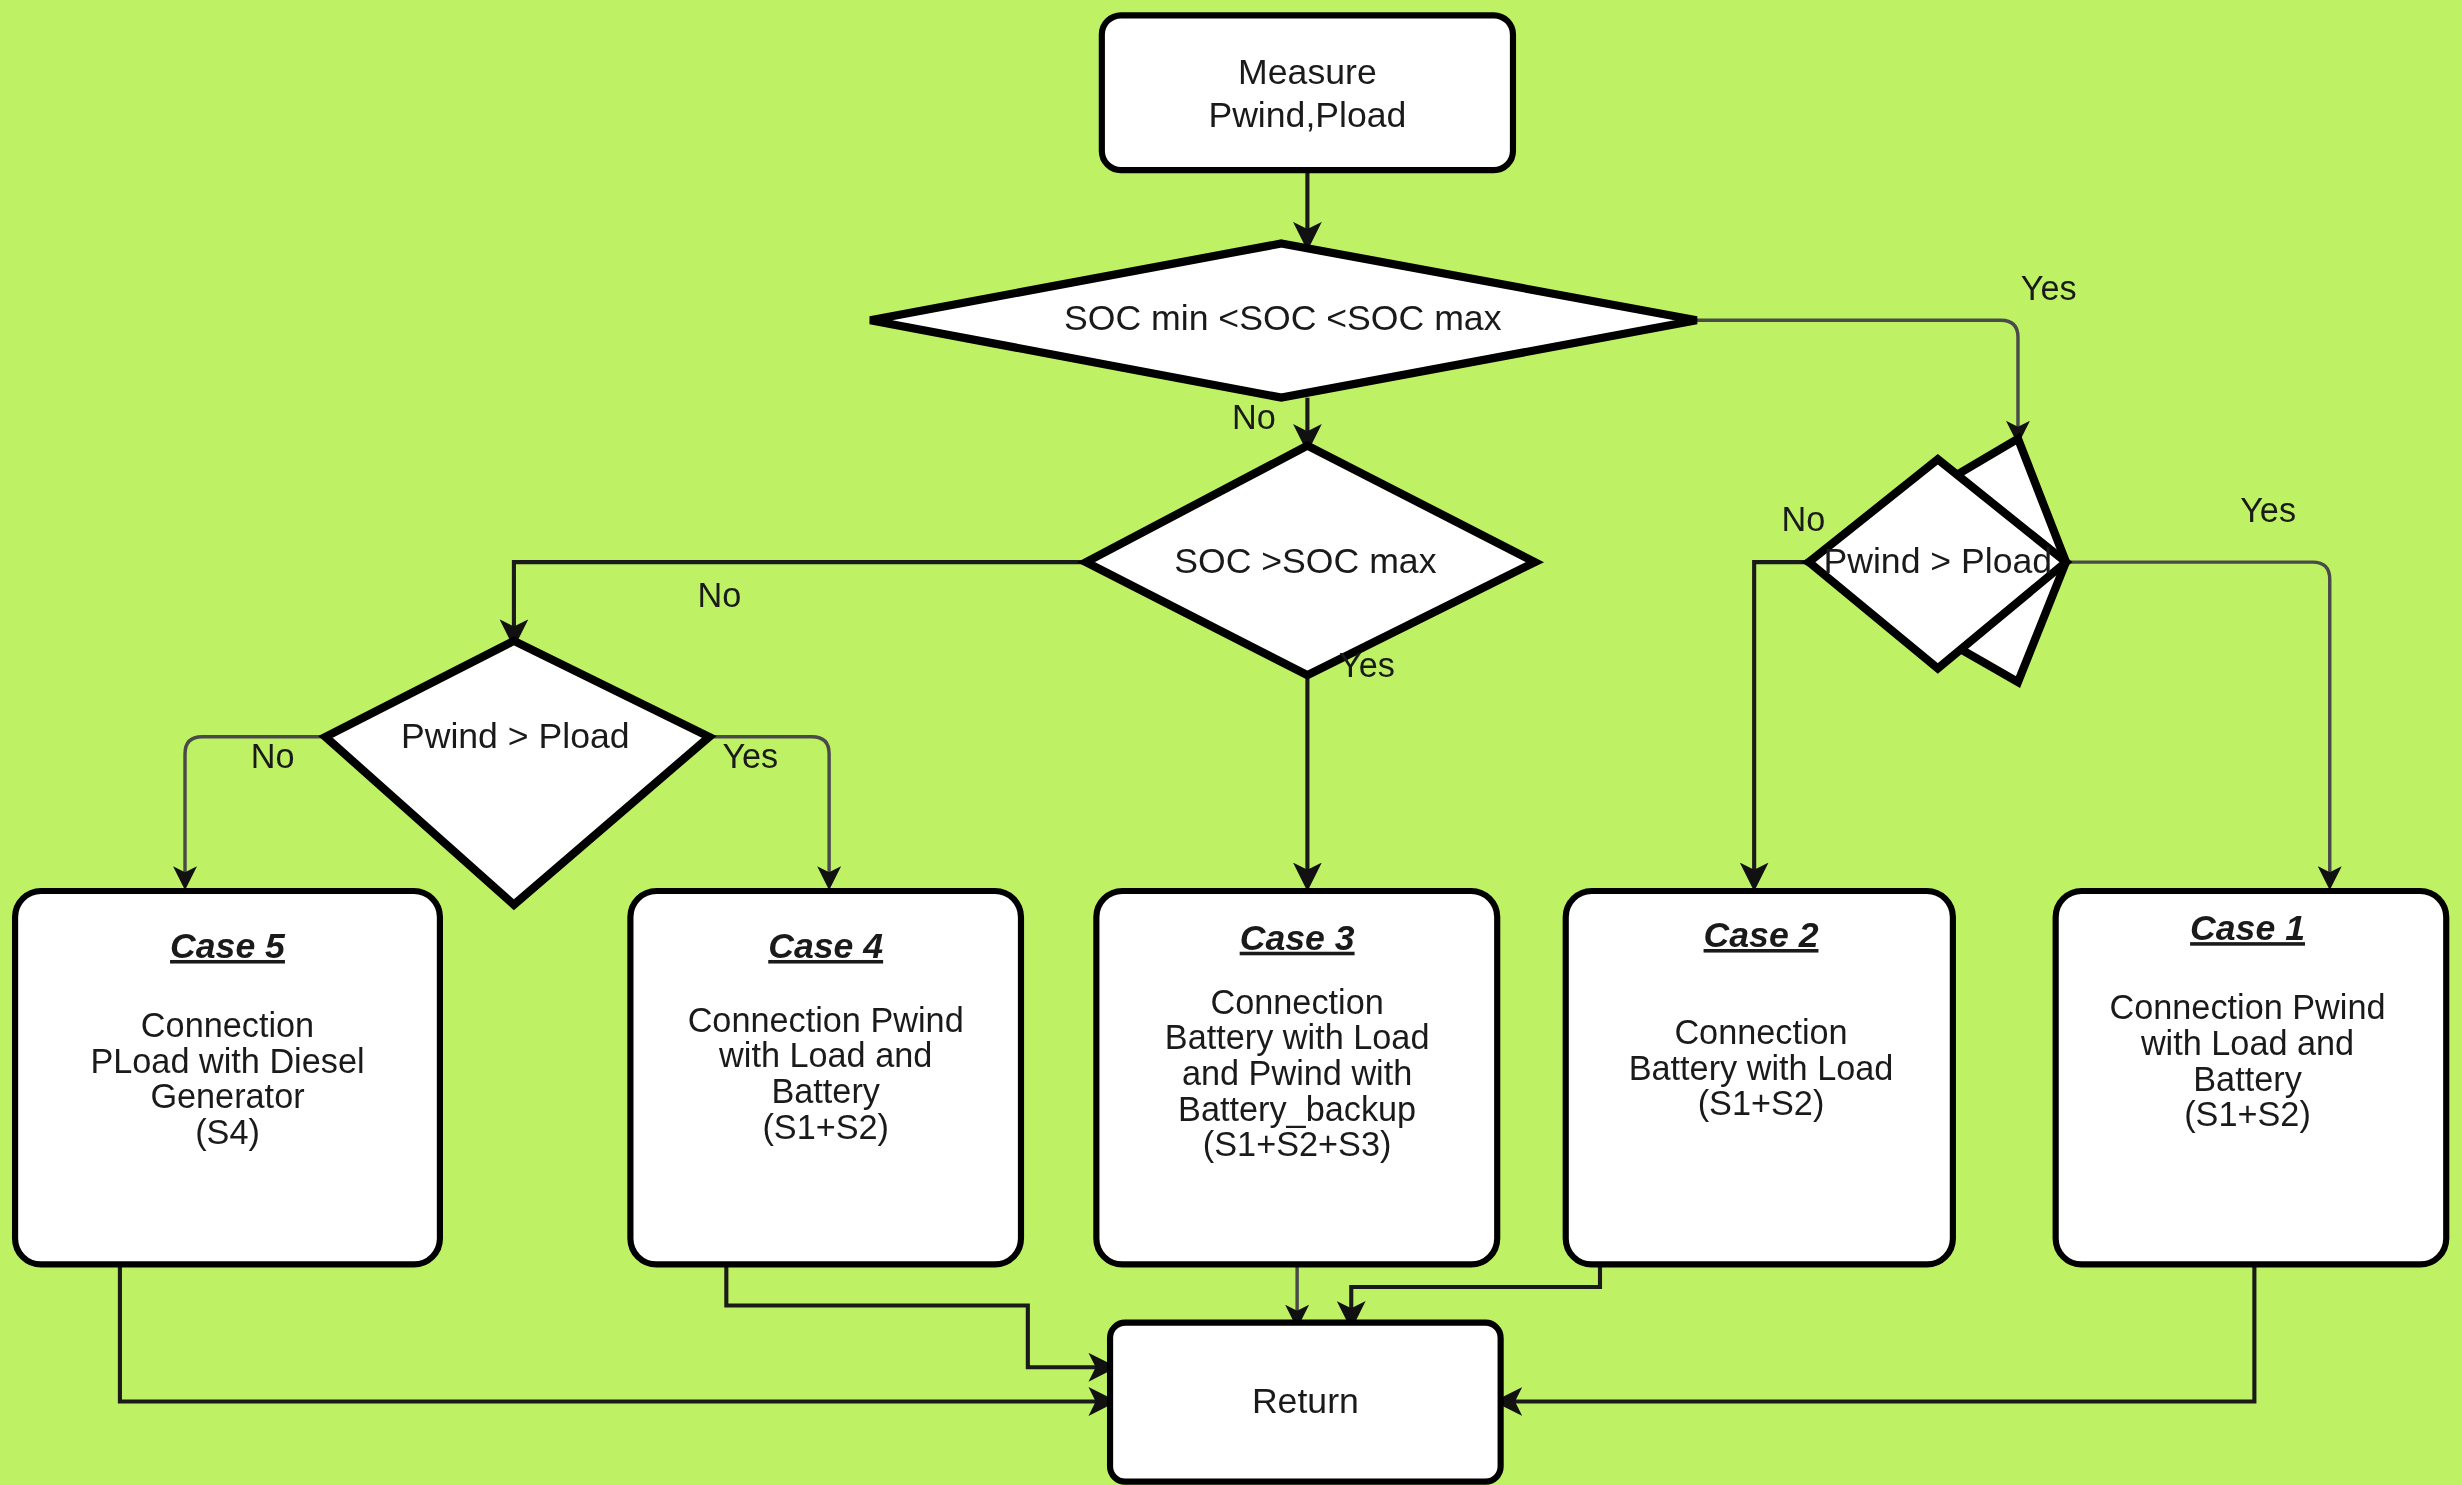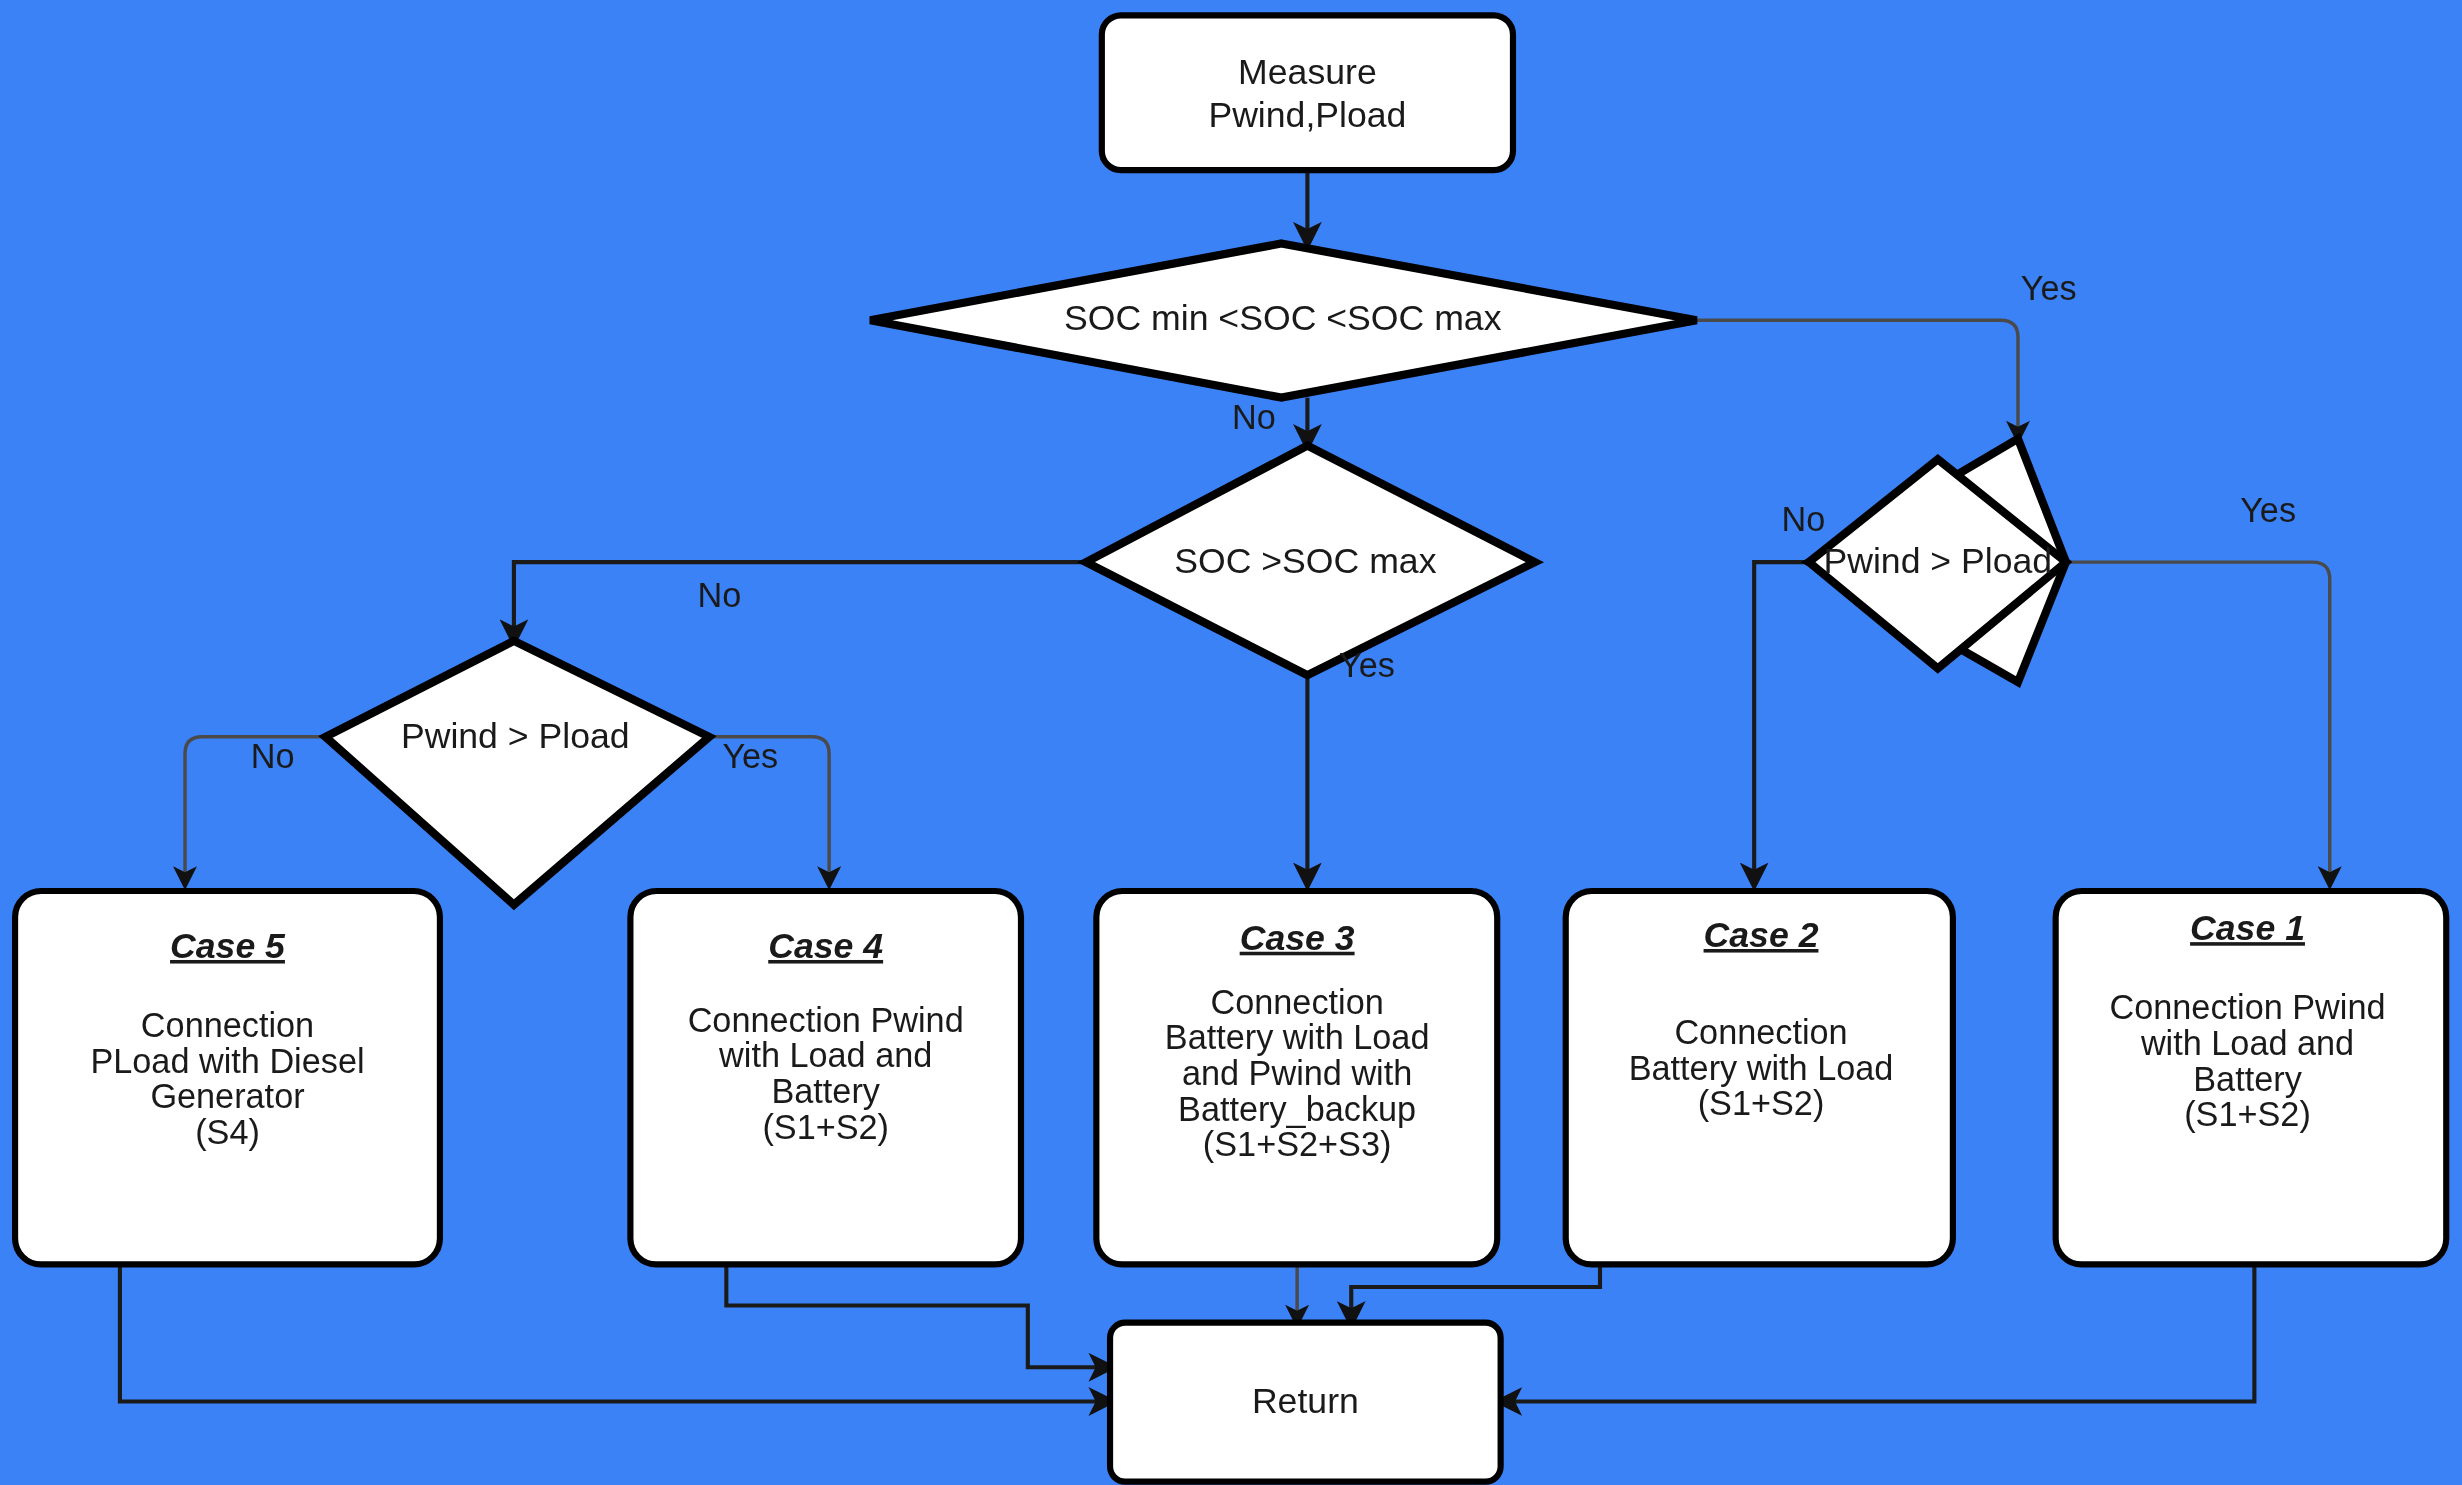--- a/index.html
+++ b/index.html
@@ -1,20 +1,20 @@
 <!DOCTYPE html>
 <html style="font-size:11px"><head>
 <meta charset="utf-8">
 <style>
   html,body{margin:0;padding:0;background:#ffffff;}
   body{
     font-family:"Liberation Sans","DejaVu Sans",sans-serif;
     width:2462px;height:1486px;overflow:hidden;
   }
-  #flow-root{position:relative;width:2462px;height:1486px;background:#3b82f6;}
+  #flow-root{position:relative;width:2462px;height:1486px;background:#bef264;}
   svg#flow-svg{position:absolute;top:0;left:0;width:2462px;height:1486px;display:block;}
   .shape-stroke{fill:#ffffff;stroke:#000000;stroke-width:9;}
   .diamond-stroke{fill:#ffffff;stroke:#000000;stroke-width:12;stroke-linejoin:miter;}
   .conn{fill:none;stroke:#1a1a1a;stroke-width:6;}
   .conn-thin{fill:none;stroke:#4a4a4a;stroke-width:5;}
   .node-text{
     font-family:"Liberation Sans","DejaVu Sans",sans-serif;
     fill:#1a1a1a;text-anchor:middle;dominant-baseline:middle;
   }
   .t-box{font-size:52px;}

